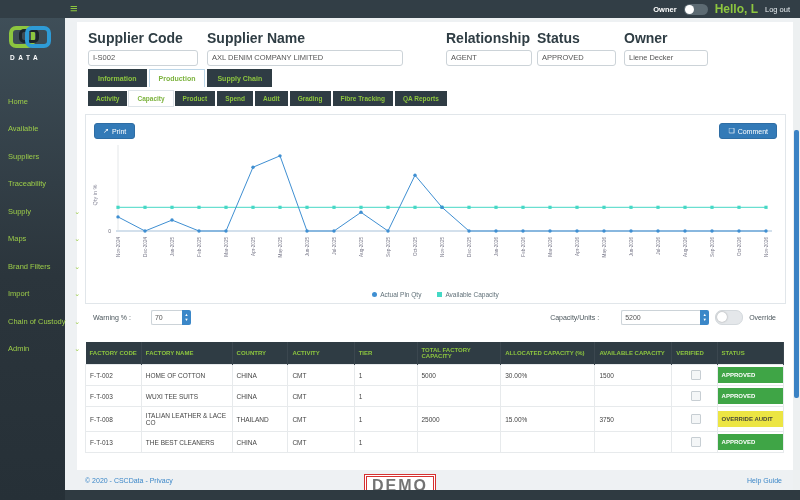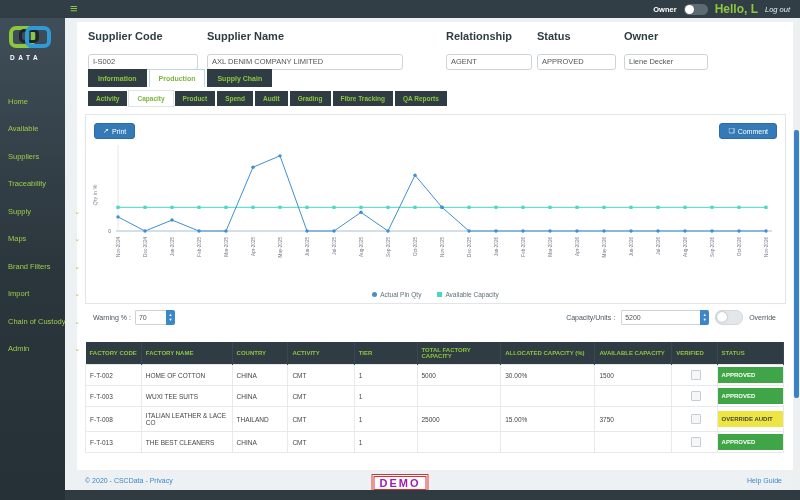--- a/index.html
+++ b/index.html
@@ -7,40 +7,40 @@
 
   
   .topbar{position:absolute;left:0;top:0;width:800px;height:18px;background:#323e46;z-index:5;
           display:flex;align-items:center;}
   .burger{position:absolute;left:70px;top:1px;color:#8dc63f;font-size:13px;line-height:16px;cursor:pointer;}
   .topbar-right{position:absolute;right:10px;top:0;height:18px;display:flex;align-items:center;gap:7px;}
   .owner-lbl{color:#fff;font-size:7.5px;font-weight:bold;}
   .toggle{width:24px;height:11px;border-radius:6px;background:#5c6a72;position:relative;cursor:pointer;}
   .toggle .knob{position:absolute;left:1px;top:1px;width:9px;height:9px;border-radius:50%;background:#fff;}
   .greeting{color:#8dc63f;font-size:12px;font-weight:bold;}
-  .logout{color:#e8eef1;font-size:7.5px;cursor:pointer;font-style:italic;}
+  .logout{color:#e8eef1;font-size:7.5px;cursor:pointer;}
 
   
   .sidebar{position:absolute;left:0;top:0;width:65px;height:500px;
            background:linear-gradient(180deg,#40505a 0%,#2b353c 55%,#263037 100%);z-index:4;}
   .logo{position:absolute;left:9px;top:26px;width:50px;height:42px;}
   .logo .c1{position:absolute;left:0;top:0;width:18px;height:14px;border:4px solid #8dc63f;border-radius:7px;}
   .logo .c2{position:absolute;left:16px;top:0;width:18px;height:14px;border:4px solid #2e9bd6;border-radius:7px;}
   .logo .c3{position:absolute;left:10px;top:3px;width:14px;height:8px;border:3px solid #1c252b;border-radius:5px;}
   .logo-text{position:absolute;left:1px;top:28px;color:#fff;font-size:6.5px;font-weight:bold;letter-spacing:3.5px;}
   .nav{position:absolute;left:0;top:88px;width:86px;display:flex;flex-direction:column;}
   .nav-item{height:27.5px;display:flex;align-items:center;padding:0 6px 0 8px;cursor:pointer;}
   .nav-item span.lab{color:#9ccc49;font-size:7.5px;line-height:8px;}
   .nav-item .chev{margin-left:auto;color:#9ccc49;font-size:7px;}
 
   
   .panel{position:absolute;left:77px;top:22px;width:716px;height:448px;background:#fff;}
 
   .field{position:absolute;top:8px;}
-  .field .flab{display:block;font-size:11px;font-weight:bold;color:#2f3d44;margin-bottom:8px;}
+  .field .flab{display:block;font-size:14px;font-weight:bold;color:#2f3d44;margin-bottom:0;}
   .field input{width:100%;box-sizing:border-box;height:16px;border:1px solid #ccd3d8;border-radius:3px;
                font-size:7.5px;color:#555;padding:0 4px;font-family:"Liberation Sans",sans-serif;}
   .field:nth-child(1){left:11px;width:110px;}
   .field:nth-child(2){left:130px;width:196px;}
   .field:nth-child(3){left:369px;width:86px;}
   .field:nth-child(4){left:460px;width:79px;}
   .field:nth-child(5){left:547px;width:84px;}
 
   .tabs{position:absolute;left:11px;top:47px;display:flex;gap:2px;}
   .tab{background:#2f3c44;color:#8dc63f;font-size:7px;font-weight:bold;padding:5px 9px;cursor:pointer;
@@ -66,21 +66,21 @@
   .lg-marker.ci{border-radius:50%;}
   .lg-item span.txt{font-size:6.5px;color:#607078;}
 
   
   .controls{position:absolute;left:8px;top:288px;width:699px;height:20px;}
   .ctl-left{position:absolute;left:8px;top:0;display:flex;align-items:center;gap:4px;}
   .ctl-right{position:absolute;right:8px;top:0;display:flex;align-items:center;gap:6px;}
   .ctl-lab{font-size:7px;color:#4a555b;}
   .numwrap{display:flex;align-items:stretch;height:15px;}
   .numwrap input{border:1px solid #ccd3d8;border-right:none;border-radius:2px 0 0 2px;font-size:7px;color:#555;
-                 padding:0 3px;font-family:"Liberation Sans",sans-serif;}
+                 padding:0 3px;font-family:"Liberation Sans",sans-serif;margin-left:16px;}
   #warning-input{width:24px;}
   #capacity-input{width:72px;}
   .spinner{width:9px;background:#3b87c8;border-radius:0 2px 2px 0;display:flex;flex-direction:column;
            align-items:center;justify-content:center;gap:1px;cursor:pointer;}
   .spinner i{color:#fff;font-size:4px;font-style:normal;line-height:4px;}
   .toggle2{width:26px;height:13px;border-radius:7px;background:#e4e7ea;border:1px solid #d4d9dd;position:relative;cursor:pointer;}
   .toggle2 .knob{position:absolute;left:1px;top:1px;width:10px;height:10px;border-radius:50%;background:#fff;
                  box-shadow:0 0 2px rgba(0,0,0,.35);}
 
   
@@ -90,22 +90,22 @@
            padding:5px 4px;text-transform:uppercase;border-right:1px solid #3b474f;}
   tbody td{font-size:6.5px;color:#444;padding:5px 4px;border:1px solid #e7eaec;background:#fff;height:8px;}
   .badge{display:block;margin:-5px -4px;padding:5px 4px;font-weight:bold;font-size:6px;}
   .st-green{background:#3fa546;color:#fff;}
   .st-yellow{background:#ece543;color:#47483a;}
   .chk{width:8px;height:8px;border:1px solid #c7ced3;background:#f4f6f7;border-radius:1px;margin:0 auto 0 40%;}
 
   
   .footer-left{position:absolute;left:85px;top:477px;font-size:7px;color:#3b87c8;}
   .footer-left .plink{cursor:pointer;}
-  .demo{position:absolute;left:400px;top:474px;transform:translateX(-50%);border:3px double #d63030;color:#a21caf;
-        font-size:11px;font-weight:bold;letter-spacing:2px;padding:0 5px;background:#fff;}
+  .demo{position:absolute;left:400px;top:474px;transform:translateX(-50%);border:3px double #d63030;color:#737373;
+        font-size:16px;font-weight:bold;letter-spacing:2px;padding:0 5px;background:#fff;}
   .footer-right{position:absolute;right:18px;top:477px;font-size:7px;color:#3b87c8;cursor:pointer;}
   .bottomstrip{position:absolute;left:65px;top:490px;width:735px;height:10px;background:#2f3a41;}
 
   
   .scrollbar{position:absolute;right:0;top:18px;width:7px;height:472px;background:#edf0f1;}
   .scroll-thumb{position:absolute;left:1px;top:112px;width:5px;height:268px;background:#3b82c4;border-radius:2px;}
 </style>
 </head>
 <body>
 

